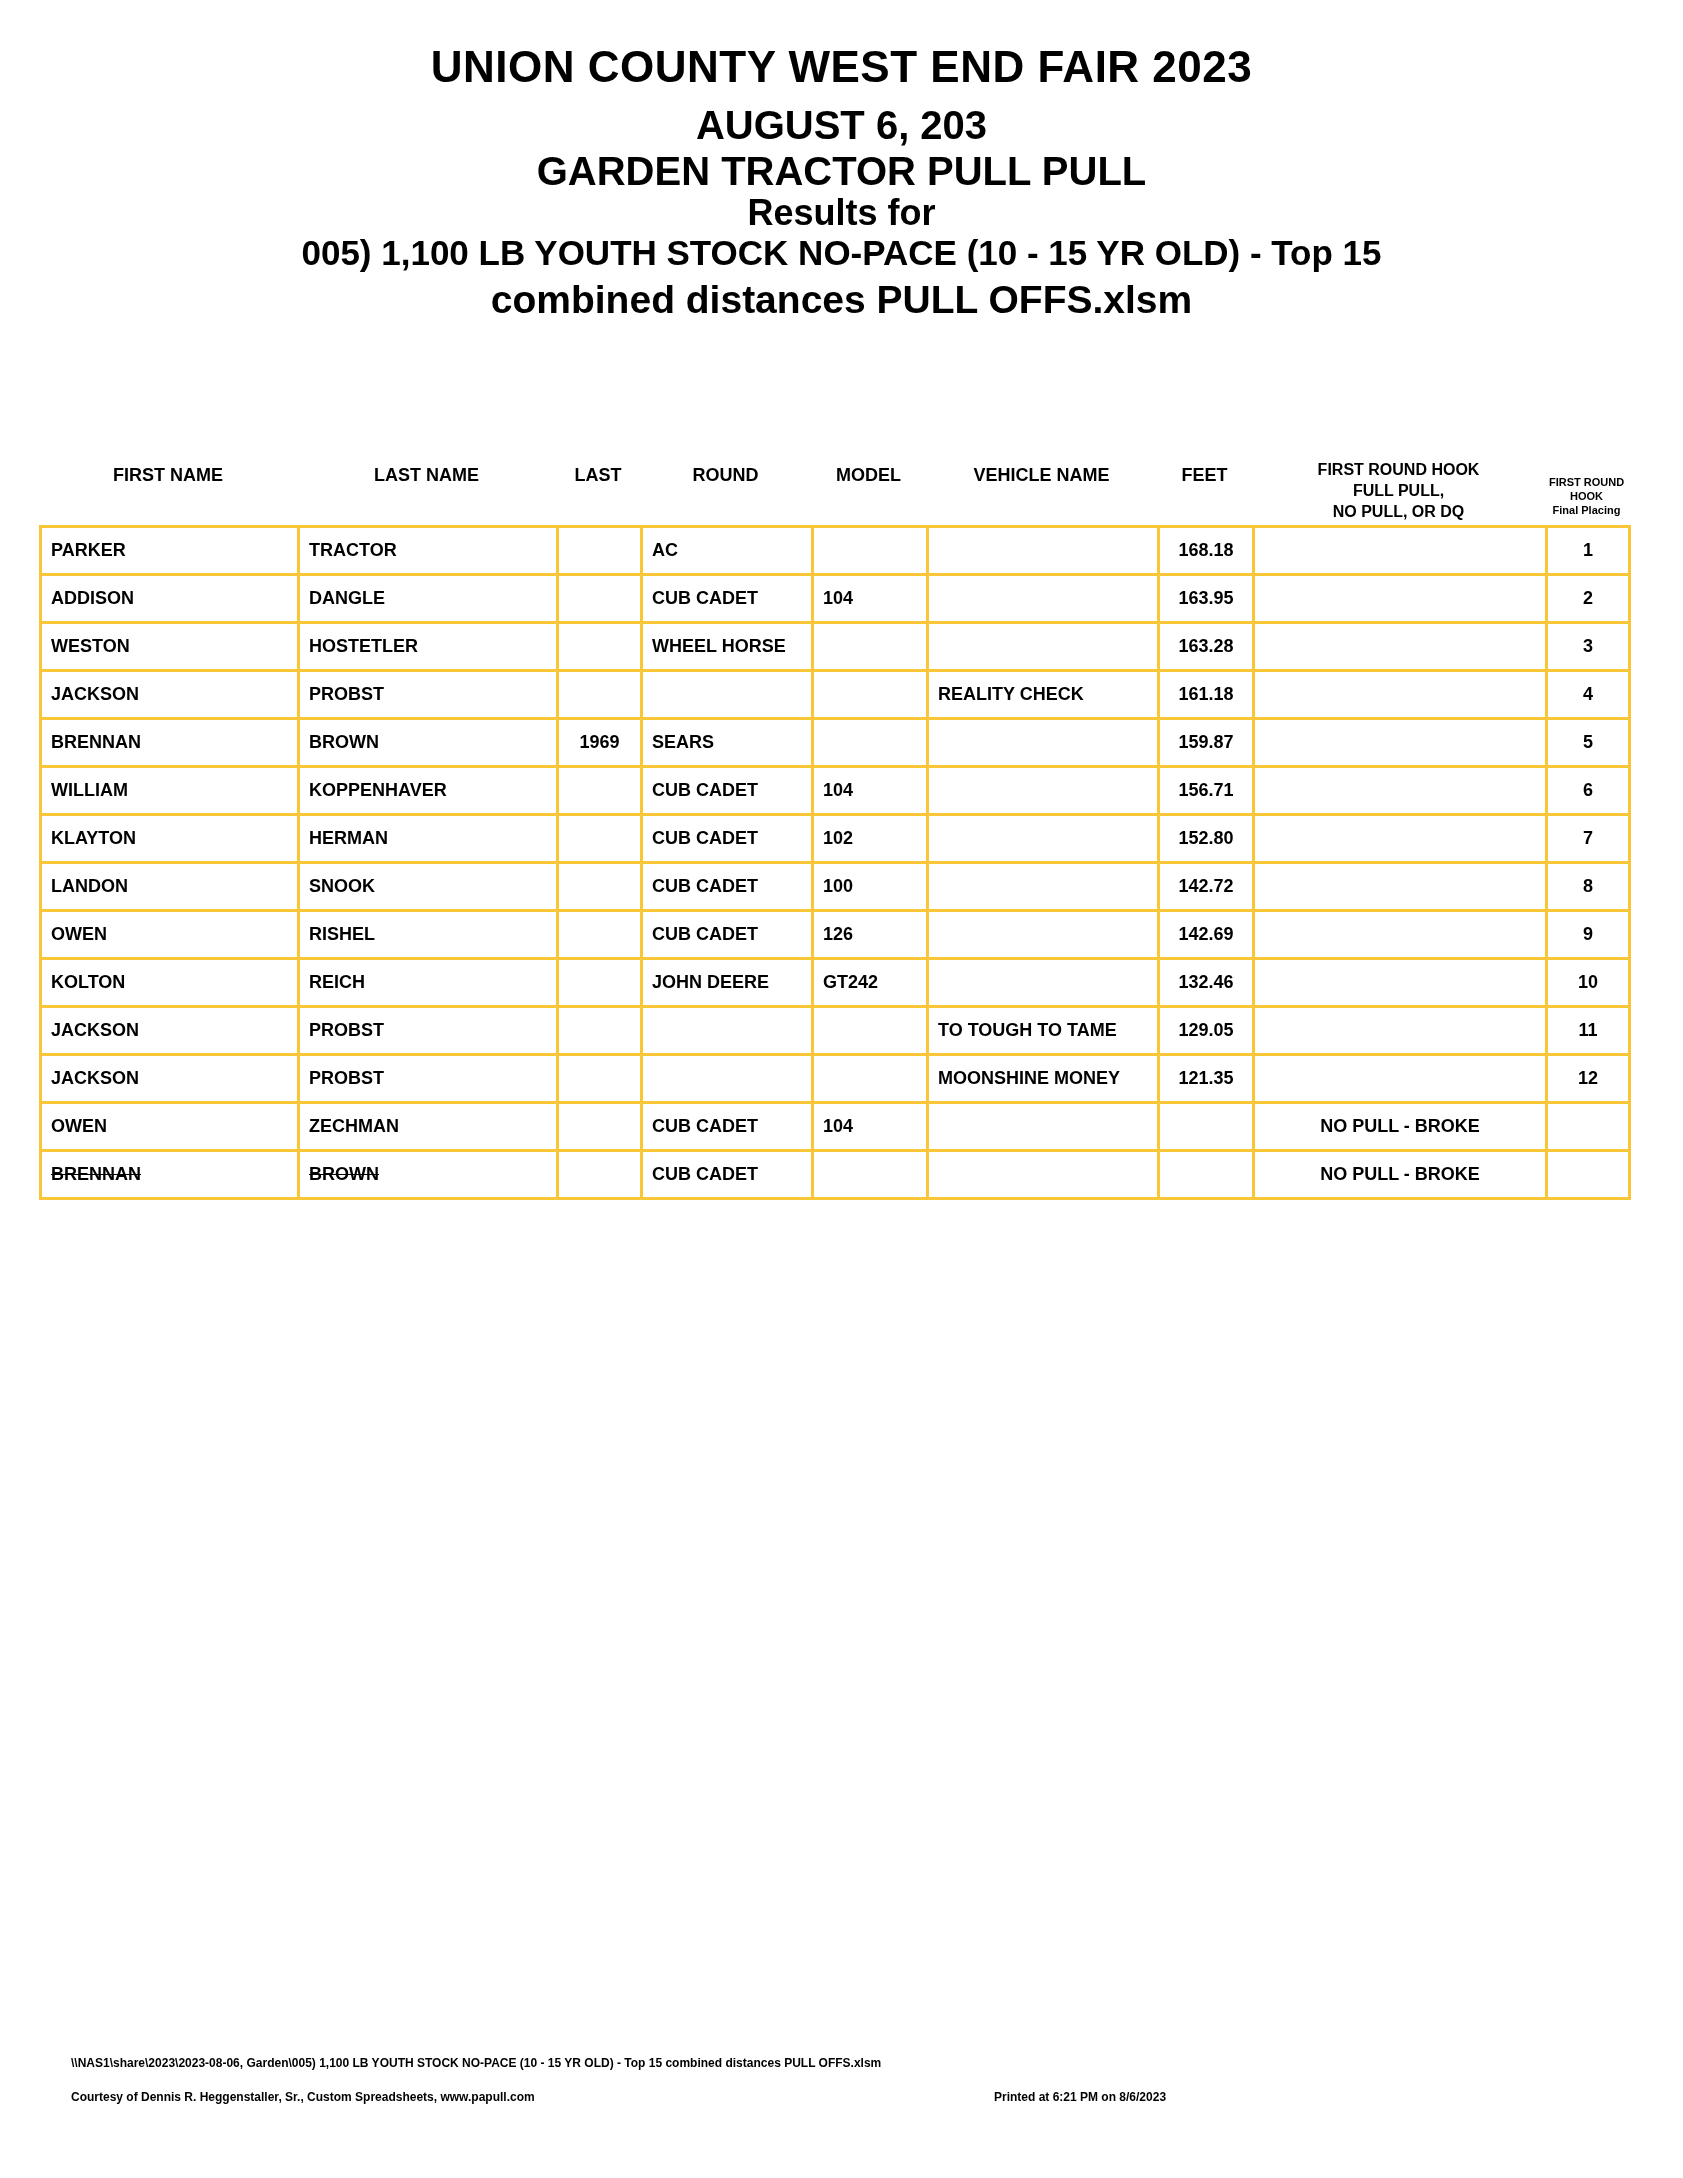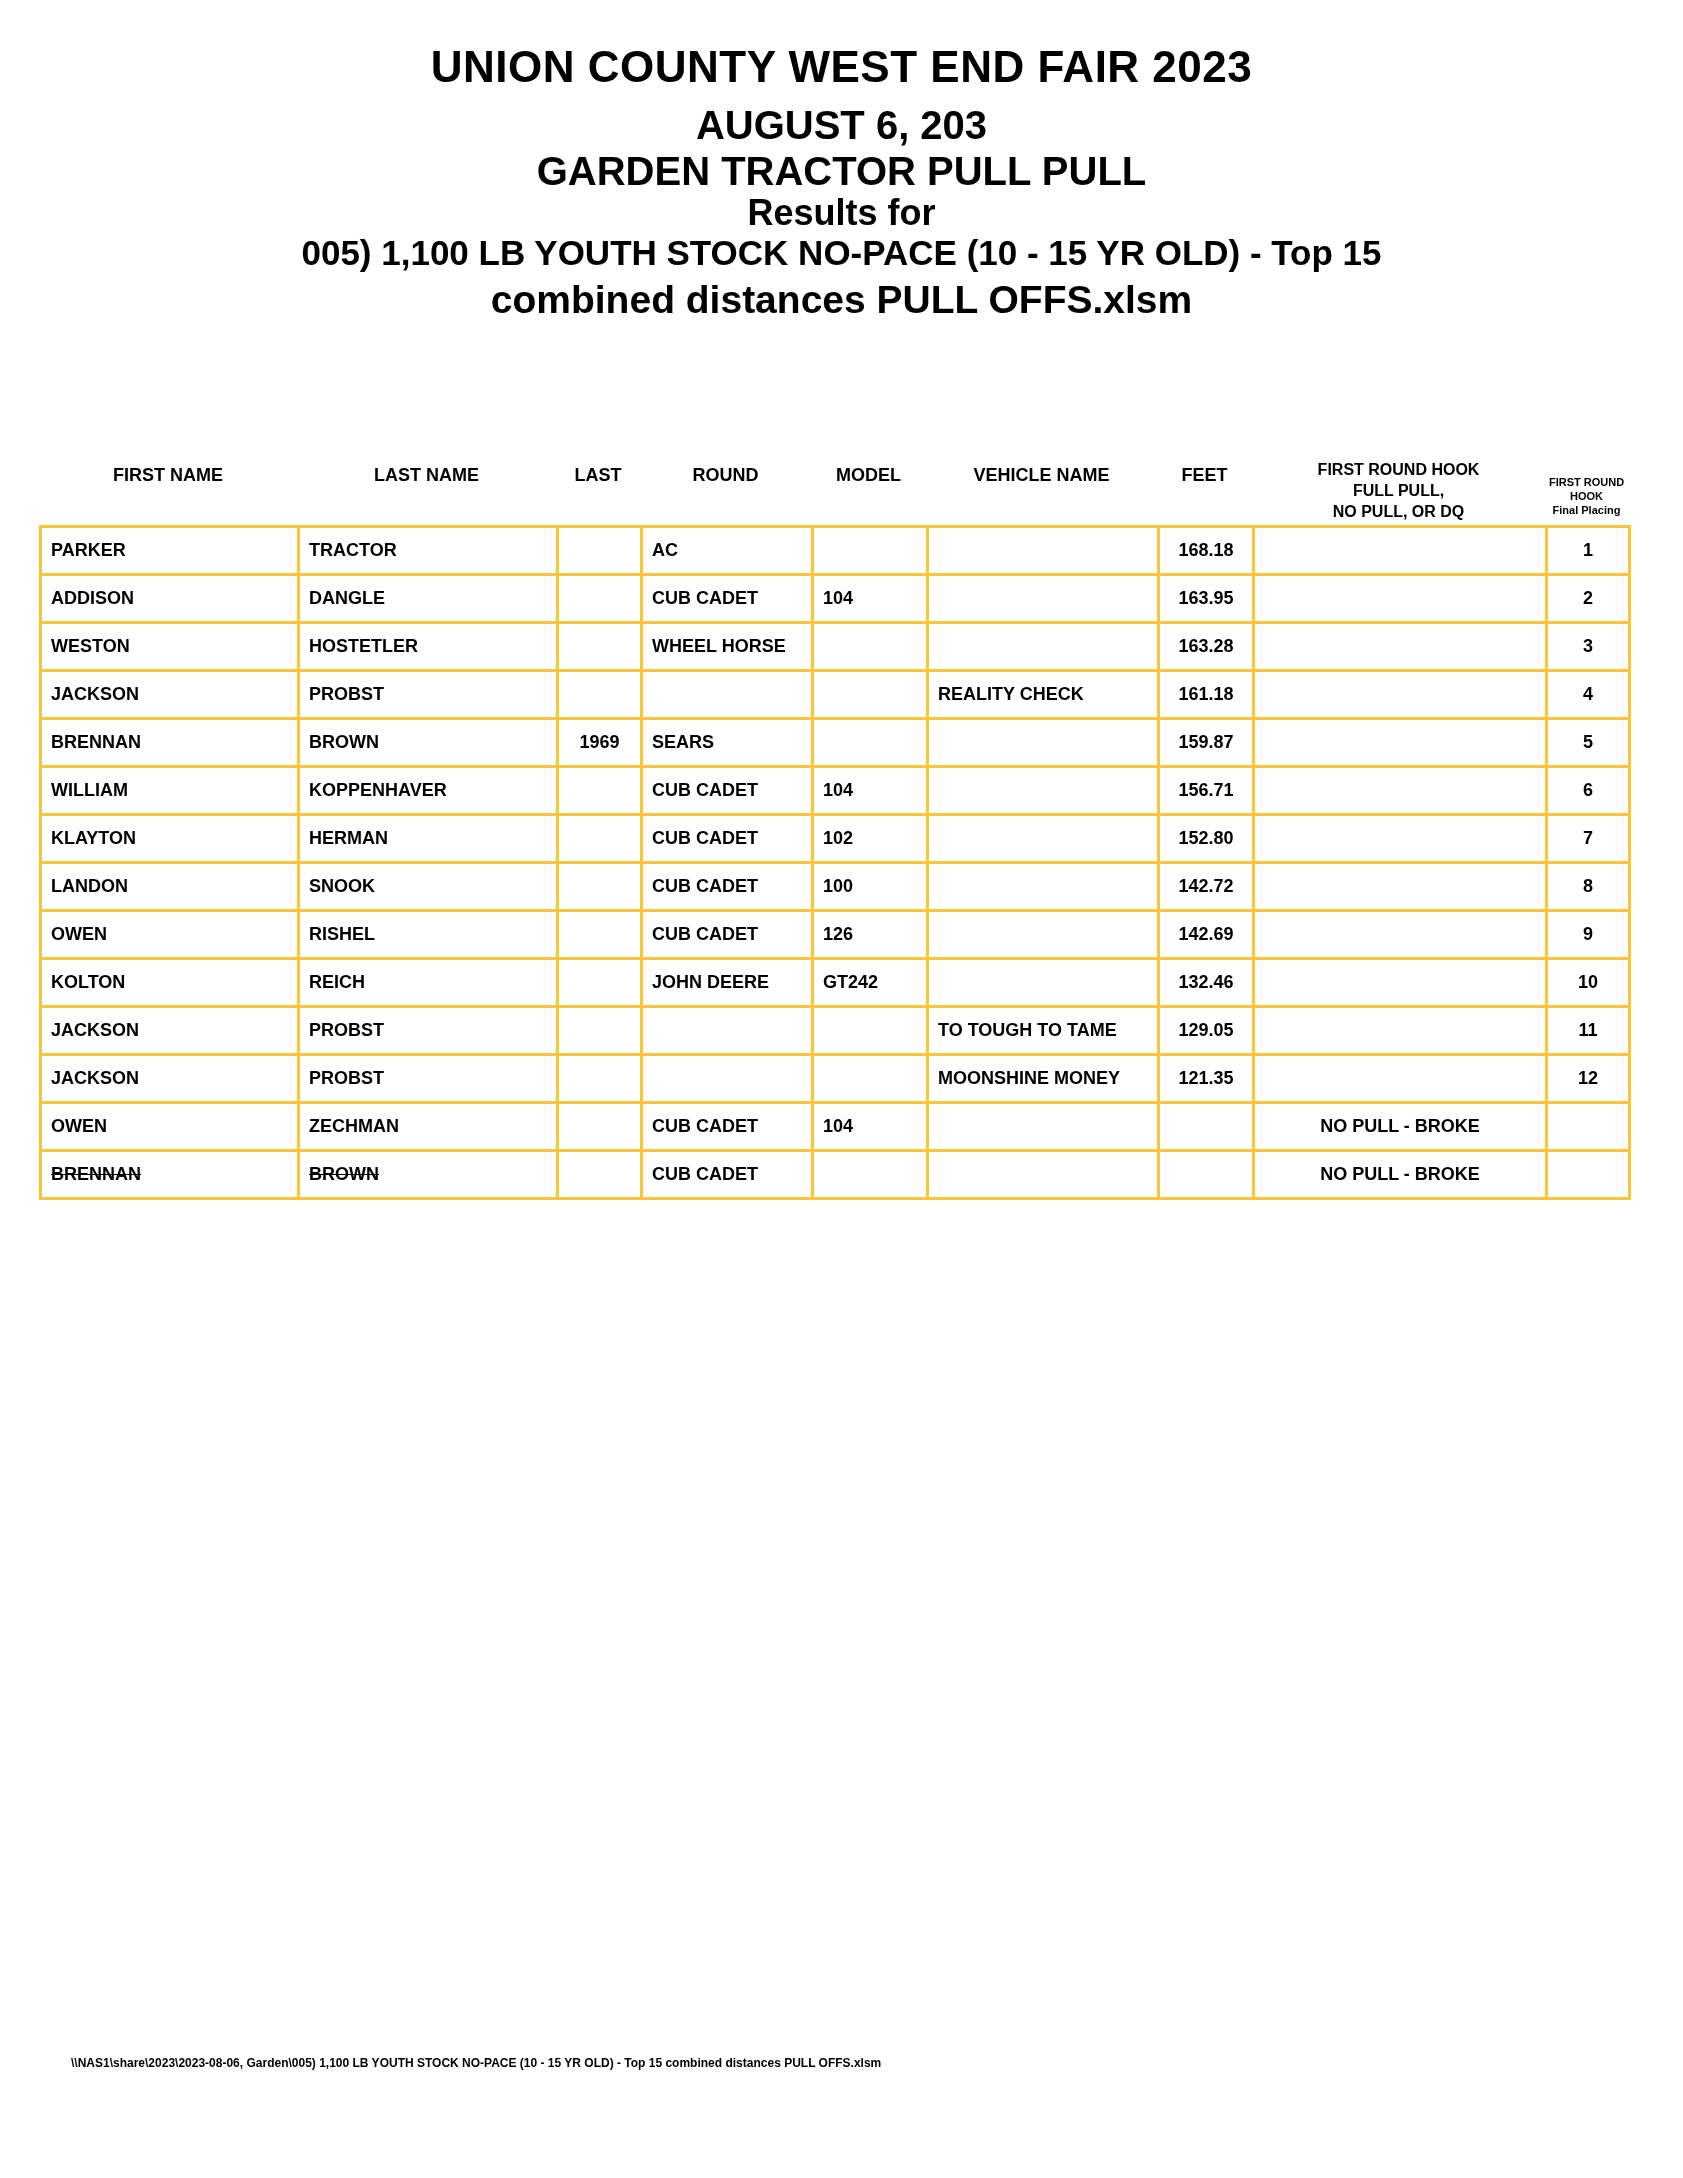--- a/index.html
+++ b/index.html
@@ -254,14 +254,18 @@
     <td class="c-hook">NO PULL - BROKE</td>
     <td class="c-placing"></td>
   </tr>
     </tbody>
 </table>
 
 <div class="footer">
   <div class="f-row">
     <span>\\NAS1\share\2023\2023-08-06, Garden\005) 1,100 LB YOUTH STOCK NO-PACE (10 - 15 YR OLD) - Top 15 combined distances PULL OFFS.xlsm</span>
   </div>
+  <div class="f-row">
+    <span>Courtesy of Dennis R. Heggenstaller, Sr., Custom Spreadsheets, www.papull.com</span>
+    <span class="f-printed">Printed at 6:21 PM on 8/6/2023</span>
+  </div>
 </div>
 
 
 </body></html>

